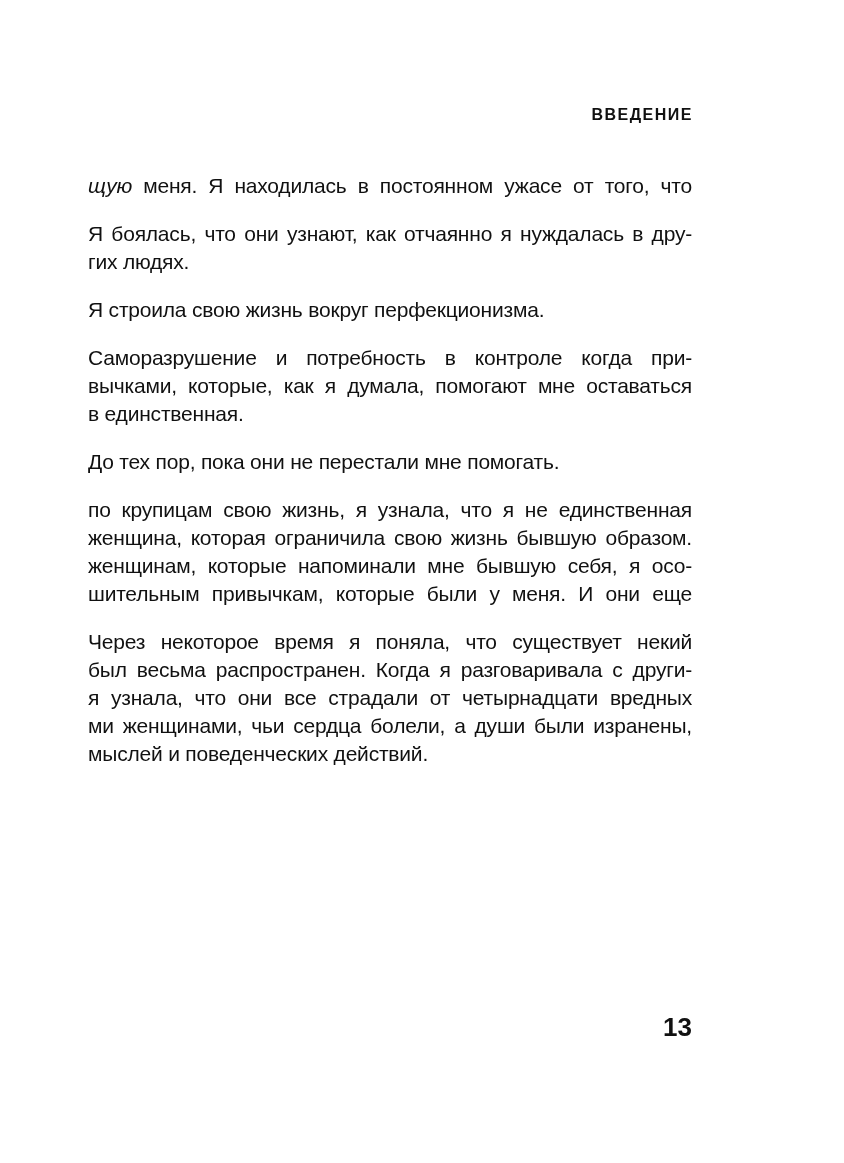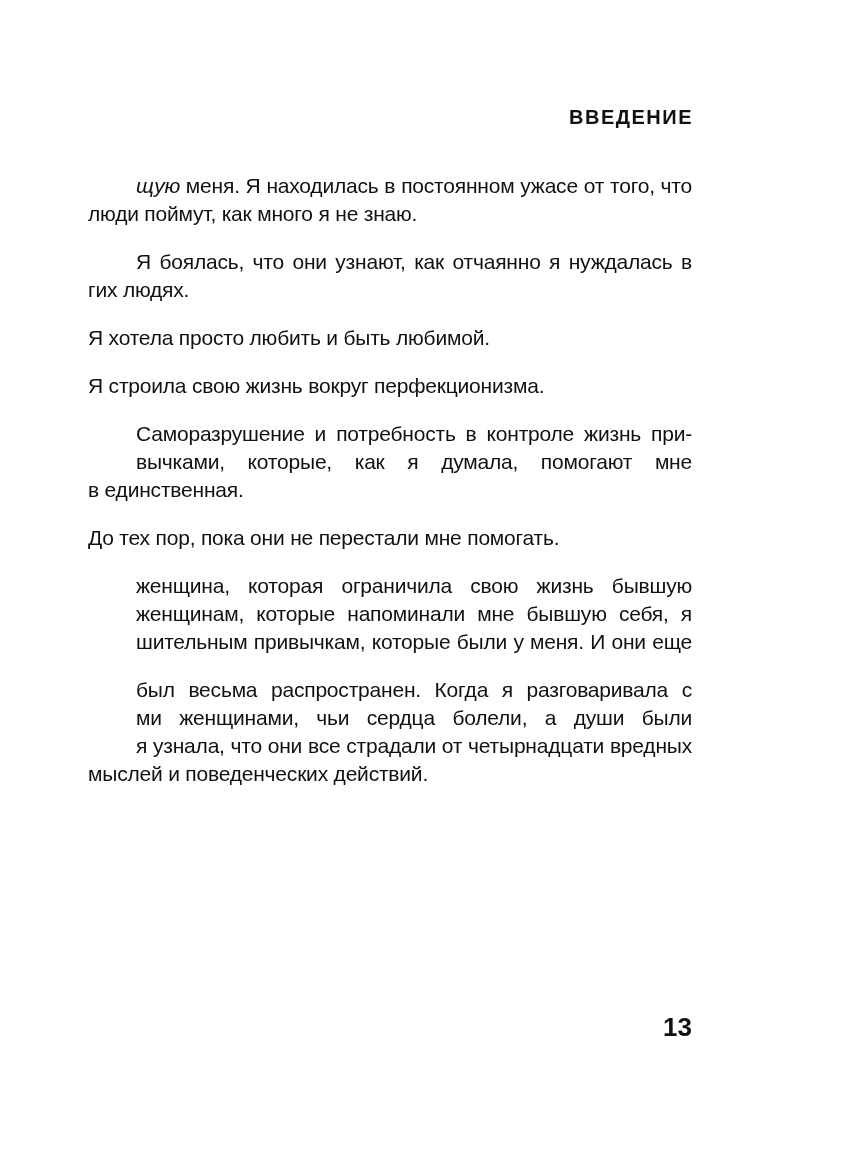--- a/index.html
+++ b/index.html
@@ -12,21 +12,21 @@
     height: 1163px;
     position: relative;
     font-family: "Liberation Sans", "DejaVu Sans", sans-serif;
     color: #111111;
     overflow: hidden;
   }
   .running-head {
     position: absolute;
     top: 106px;
     right: 151px;
-    font-size: 20px;
+    font-size: 16px;
     font-weight: bold;
     letter-spacing: 1.5px;
     color: #111111;
     text-transform: uppercase;
   }
   .text-block {
     position: absolute;
     top: 172px;
     left: 88px;
     width: 604px;
@@ -38,21 +38,20 @@
     margin: 0 0 20px 0;
   }
   .line {
     height: 28px;
     overflow: hidden;
     text-align: left;
     white-space: normal;
   }
   .line.justified {
     text-align: justify;
-    margin-left: 48px;
   }
   .line.justified::after {
     content: "";
     display: inline-block;
     width: 100%;
     height: 0;
   }
   .italic {
     font-style: italic;
   }
@@ -67,46 +66,44 @@
   }
 </style>
 </head>
 <body>
 
 <div class="running-head">ВВЕДЕНИЕ</div>
 
 <div class="text-block">
     <div class="paragraph">
       <div class="line justified"><span class="italic">щую</span><span> меня. Я находилась в постоянном ужасе от того, что</span></div>
-      <div class="line"><span>люди поймут, как много я не знаю.</span></div>
     </div>
     <div class="paragraph">
       <div class="line justified"><span>Я боялась, что они узнают, как отчаянно я нуждалась в дру-</span></div>
       <div class="line"><span>гих людях.</span></div>
     </div>
     <div class="paragraph">
-      <div class="line"><span>Я хотела просто любить и быть любимой.</span></div>
-    </div>
-    <div class="paragraph">
       <div class="line"><span>Я строила свою жизнь вокруг перфекционизма.</span></div>
     </div>
     <div class="paragraph">
-      <div class="line justified"><span>Саморазрушение и потребность в контроле жизнь при-</span></div>
+      <div class="line justified"><span>Саморазрушение и потребность в контроле когда при-</span></div>
       <div class="line justified"><span>вычками, которые, как я думала, помогают мне оставаться</span></div>
       <div class="line"><span>в единственная.</span></div>
     </div>
     <div class="paragraph">
       <div class="line"><span>До тех пор, пока они не перестали мне помогать.</span></div>
     </div>
     <div class="paragraph">
+      <div class="line justified"><span>по крупицам свою жизнь, я узнала, что я не единственная</span></div>
       <div class="line justified"><span>женщина, которая ограничила свою жизнь бывшую образом.</span></div>
       <div class="line justified"><span>женщинам, которые напоминали мне бывшую себя, я осо-</span></div>
       <div class="line justified"><span>шительным привычкам, которые были у меня. И они еще</span></div>
     </div>
     <div class="paragraph">
+      <div class="line justified"><span>Через некоторое время я поняла, что существует некий</span></div>
       <div class="line justified"><span>был весьма распространен. Когда я разговаривала с други-</span></div>
+      <div class="line justified"><span>я узнала, что они все страдали от четырнадцати вредных</span></div>
       <div class="line justified"><span>ми женщинами, чьи сердца болели, а души были изранены,</span></div>
-      <div class="line justified"><span>я узнала, что они все страдали от четырнадцати вредных</span></div>
       <div class="line"><span>мыслей и поведенческих действий.</span></div>
     </div>
   </div>
 
 <div class="page-number">13</div>
 
 </body></html>

